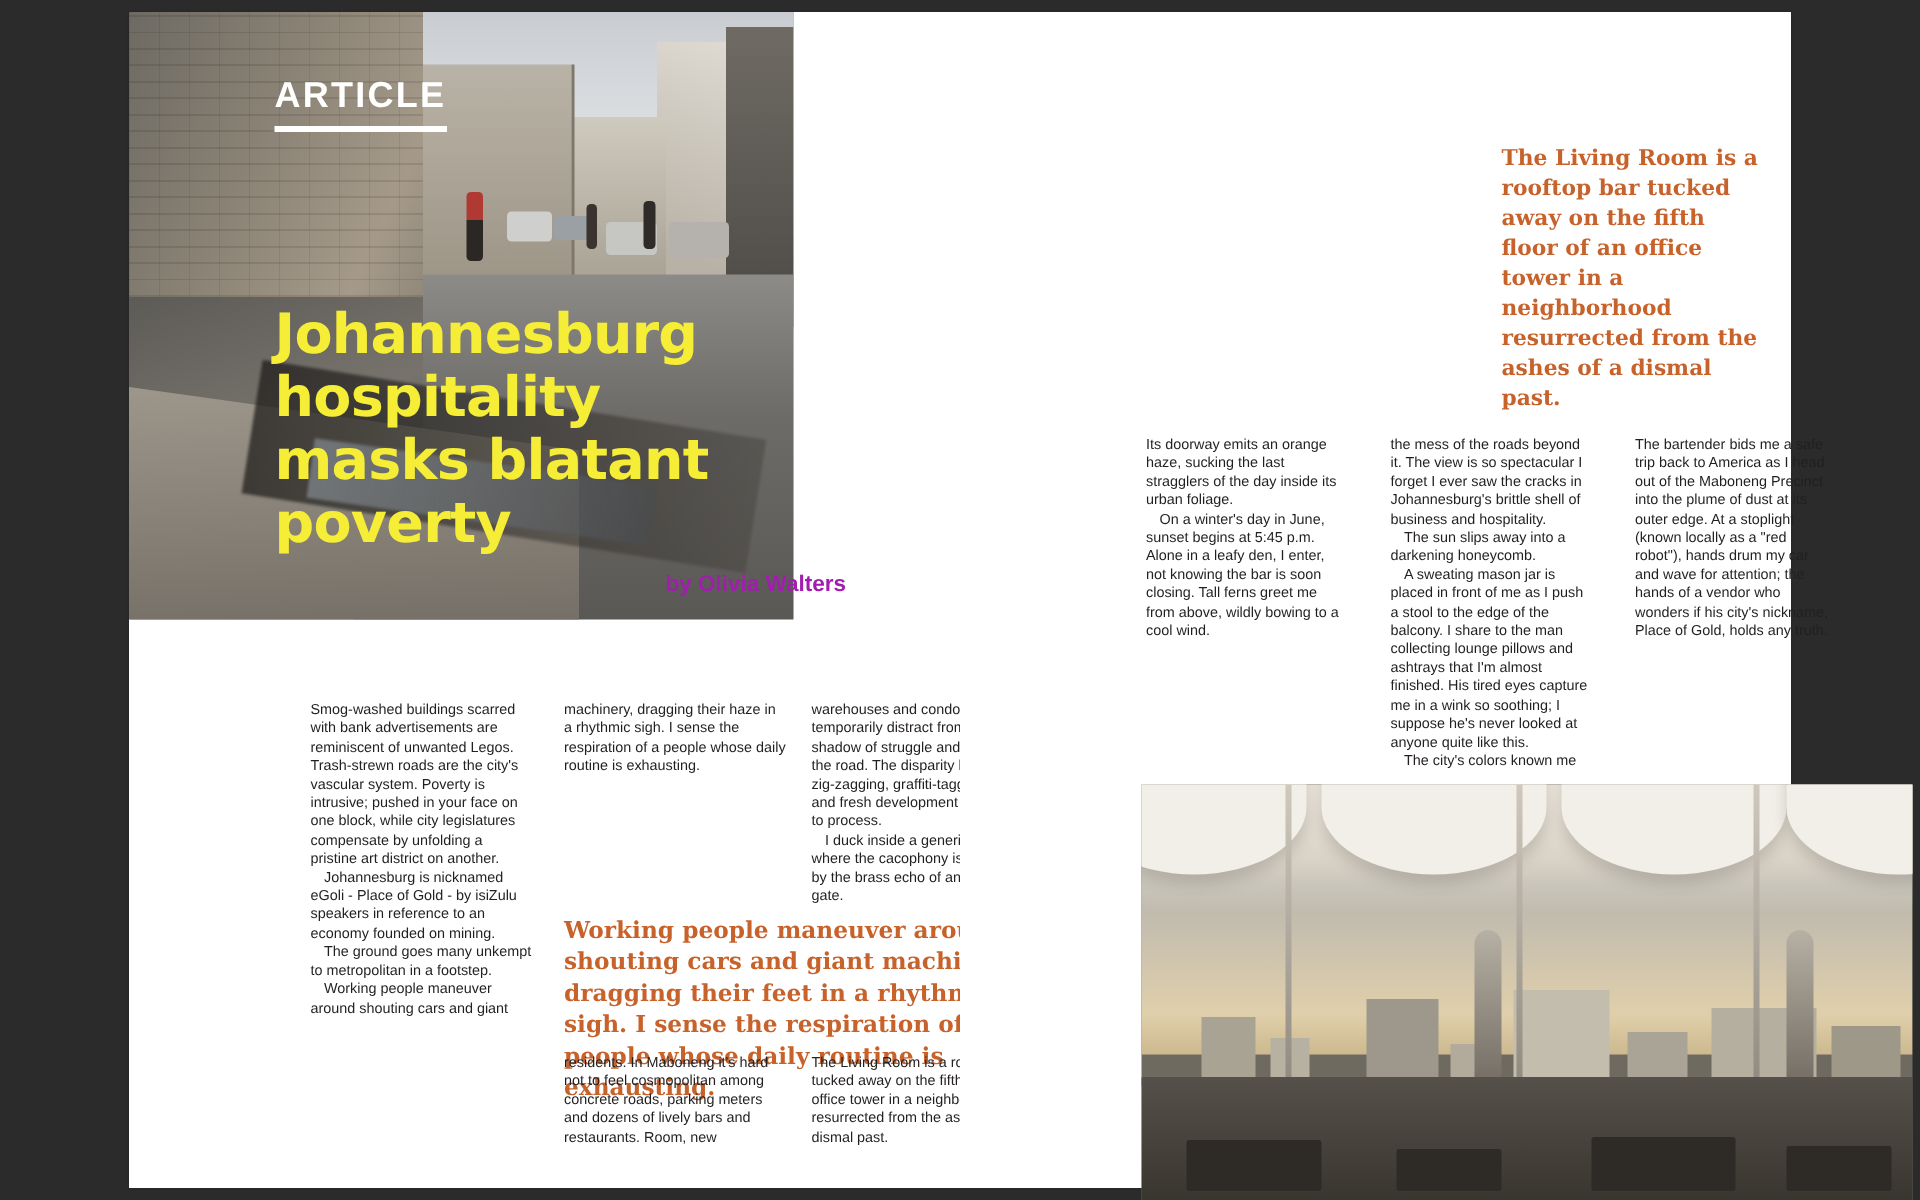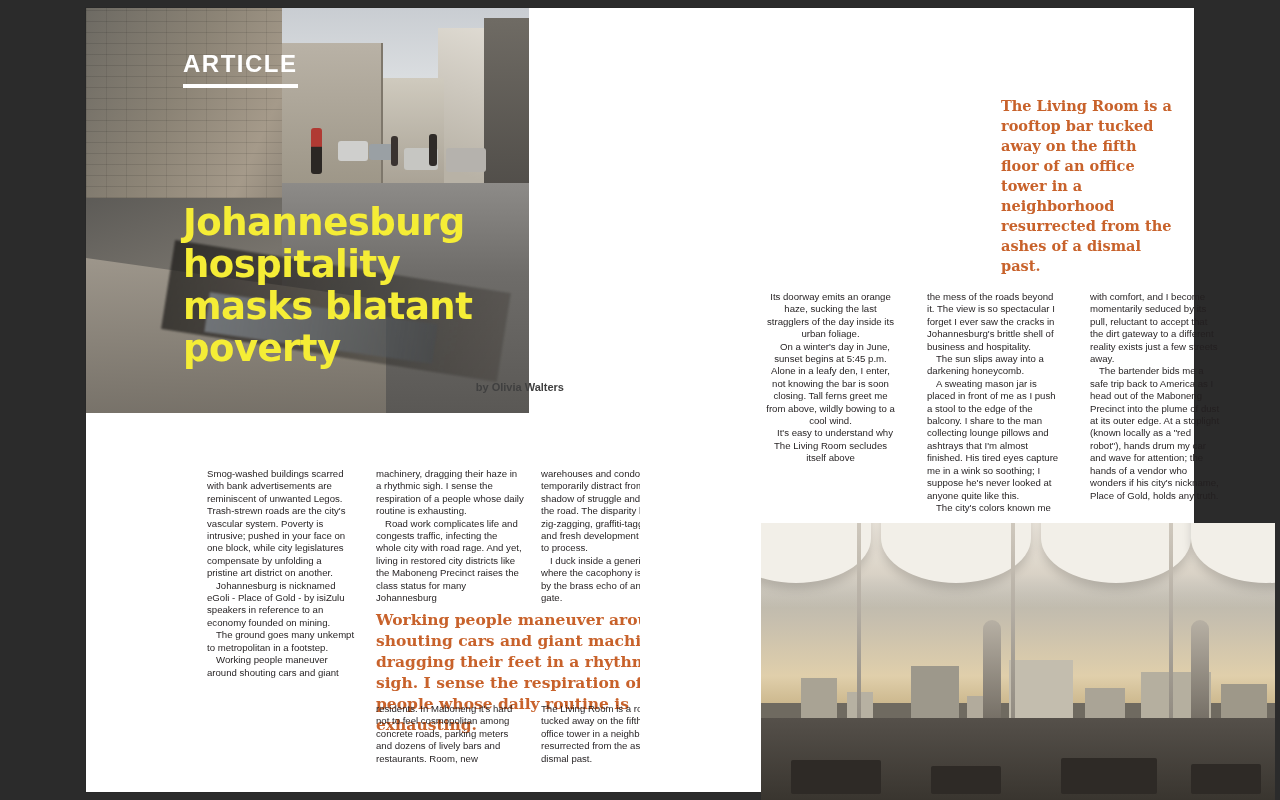--- a/index.html
+++ b/index.html
@@ -139,22 +139,22 @@
     font-weight: bold;
     font-family: "DejaVu Sans", sans-serif;
     letter-spacing: -0.5px;
     margin-top: 42px;
   }
 
   #byline {
     position: absolute;
     right: 120px;
     top: 373px;
-    color: #404040;
-    font-size: 11px;
+    color: #a21caf;
+    font-size: 15px;
     font-weight: bold;
     font-family: "Liberation Sans", sans-serif;
   }
 
   
   .col {
     position: absolute;
     font-size: 9.6px;
     line-height: 12.4px;
     color: #231f20;
@@ -198,21 +198,21 @@
     left: 361px;
     top: 88px;
     width: 175px;
     color: #c8622b;
     font-family: "DejaVu Serif", serif;
     font-weight: bold;
     font-size: 14.5px;
     line-height: 20px;
   }
 
-  #rc1 { left: 124px; top: 283px; width: 133px; text-align: center; }
+  #rc1 { left: 124px; top: 283px; width: 133px; }
   #rc2 { left: 287px; top: 283px; width: 133px; }
   #rc3 { left: 450px; top: 283px; width: 133px; }
 
   #photo2 {
     position: absolute;
     left: 121px;
     top: 515px;
     width: 514px;
     height: 277px;
     overflow: hidden;
@@ -293,21 +293,20 @@
 
     <div class="col" id="lc1">
       <p>Smog-washed buildings scarred with bank advertisements are reminiscent of unwanted Legos. Trash-strewn roads are the city's vascular system. Poverty is intrusive; pushed in your face on one block, while city legislatures compensate by unfolding a pristine art district on another.</p>
       <p>Johannesburg is nicknamed eGoli - Place of Gold - by isiZulu speakers in reference to an economy founded on mining.</p>
       <p>The ground goes many unkempt to metropolitan in a footstep.</p>
       <p>Working people maneuver around shouting cars and giant</p>
     </div>
 
     <div class="col" id="lc2">
       <p>machinery, dragging their haze in a rhythmic sigh. I sense the respiration of a people whose daily routine is exhausting.</p>
-      <p>Road work complicates life and congests traffic, infecting the whole city with road rage. And yet, living in restored city districts like the Maboneng Precinct raises the class status for many Johannesburg</p>
     </div>
 
     <div class="col" id="lc3">
       <p>warehouses and condominiums temporarily distract from the shadow of struggle and dirt down the road. The disparity between zig-zagging, graffiti-tagged walls and fresh development is difficult to process.</p>
       <p>I duck inside a generic building where the cacophony is replaced by the brass echo of an elevator gate.</p>
     </div>
 
     <div id="pullquote">Working people maneuver around shouting cars and giant machinery, dragging their feet in a rhythmic sigh. I sense the respiration of a people whose daily routine is exhausting.</div>
 
     <div class="col" id="lc4">
@@ -320,32 +319,30 @@
 
   </div>
 
   <div id="right-page">
 
     <div id="deck">The Living Room is a rooftop bar tucked away on the fifth floor of an office tower in a neighborhood resurrected from the ashes of a dismal past.</div>
 
     <div class="col" id="rc1">
       <p>Its doorway emits an orange haze, sucking the last stragglers of the day inside its urban foliage.</p>
       <p>On a winter's day in June, sunset begins at 5:45 p.m. Alone in a leafy den, I enter, not knowing the bar is soon closing. Tall ferns greet me from above, wildly bowing to a cool wind.</p>
-      <p>It's easy to understand why The Living Room secludes itself above</p>
     </div>
 
     <div class="col" id="rc2">
       <p>the mess of the roads beyond it. The view is so spectacular I forget I ever saw the cracks in Johannesburg's brittle shell of business and hospitality.</p>
       <p>The sun slips away into a darkening honeycomb.</p>
       <p>A sweating mason jar is placed in front of me as I push a stool to the edge of the balcony. I share to the man collecting lounge pillows and ashtrays that I'm almost finished. His tired eyes capture me in a wink so soothing; I suppose he's never looked at anyone quite like this.</p>
       <p>The city's colors known me</p>
     </div>
 
     <div class="col" id="rc3">
-      <p>with comfort, and I become momentarily seduced by its pull, reluctant to accept that the dirt gateway to a different reality exists just a few streets away.</p>
       <p>The bartender bids me a safe trip back to America as I head out of the Maboneng Precinct into the plume of dust at its outer edge. At a stoplight (known locally as a "red robot"), hands drum my car and wave for attention; the hands of a vendor who wonders if his city's nickname, Place of Gold, holds any truth.</p>
     </div>
 
     <div id="photo2">
       <div class="p2-sky"></div>
 
       <div class="p2-skyline">
         <div class="p2-bld" style="left:40px;  width:36px; height:44px; background:#a9a394;"></div>
         <div class="p2-bld" style="left:86px;  width:26px; height:30px; background:#b7b1a2;"></div>
         <div class="p2-bld" style="left:150px; width:48px; height:56px; background:#9d988b;"></div>

